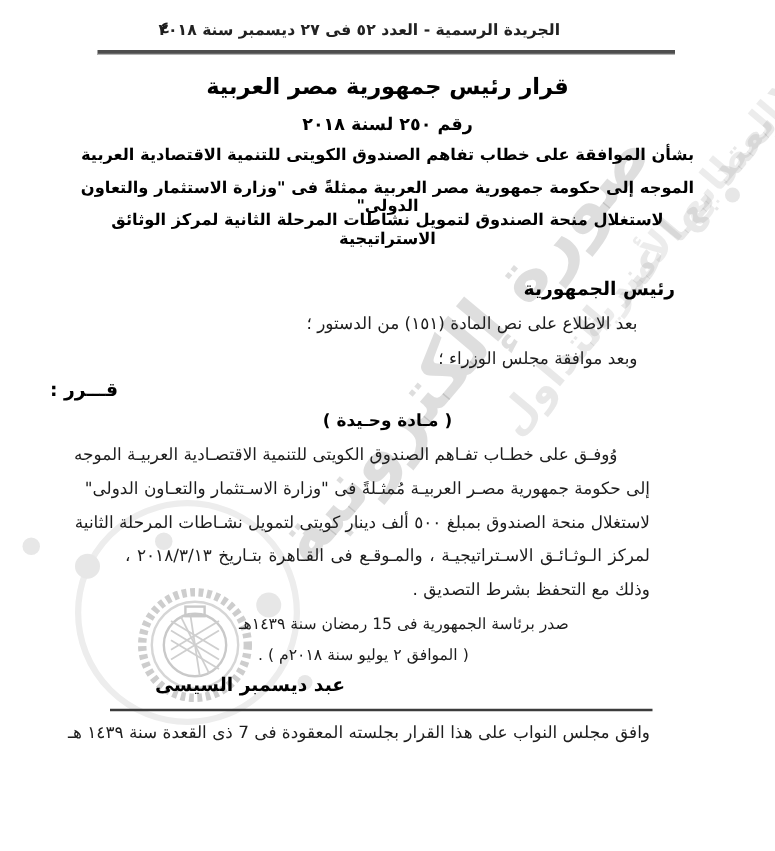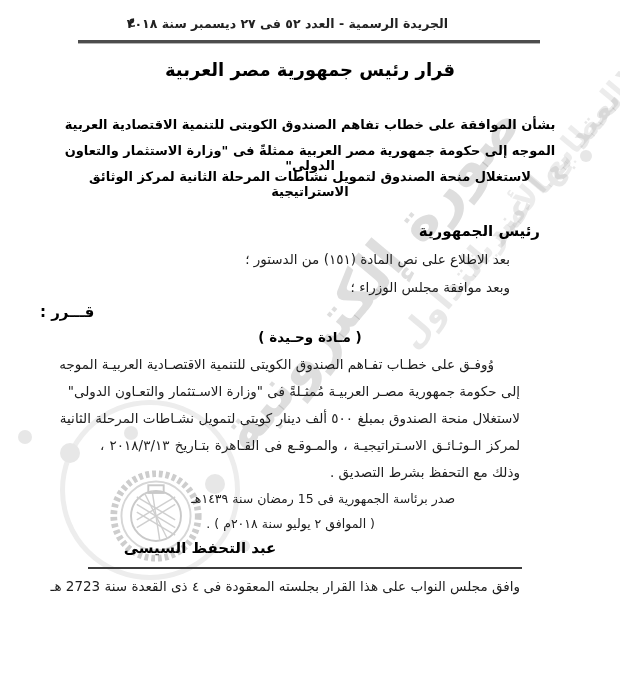--- a/index.html
+++ b/index.html
@@ -89,20 +89,21 @@
     </svg>
   </div>
 
   <div class="content">
 
     <div class="abs header-issue">الجريدة الرسمية - العدد ٥٢ فى ٢٧ ديسمبر سنة ٢٠١٨</div>
     <div class="abs header-pageno">٤</div>
     <div class="abs header-rule"></div>
 
     <div class="abs doc-title">قرار رئيس جمهورية مصر العربية</div>
+    <div class="abs doc-number">رقم ٢٥٠ لسنة ٢٠١٨</div>
 
     <div class="abs subject" style="top:117px;">بشأن الموافقة على خطاب تفاهم الصندوق الكويتى للتنمية الاقتصادية العربية</div>
     <div class="abs subject" style="top:143px;">الموجه إلى حكومة جمهورية مصر العربية ممثلةً فى "وزارة الاستثمار والتعاون الدولى"</div>
     <div class="abs subject" style="top:169px;">لاستغلال منحة الصندوق لتمويل نشاطات المرحلة الثانية لمركز الوثائق الاستراتيجية</div>
 
     <div class="abs authority">رئيس الجمهورية</div>
 
     <div class="abs preamble" style="top:251px;">بعد الاطلاع على نص المادة (١٥١) من الدستور ؛</div>
     <div class="abs preamble" style="top:279px;">وبعد موافقة مجلس الوزراء ؛</div>
 
@@ -111,20 +112,20 @@
 
     <div class="abs article-line first" style="top:356px;">وُوفـق على خطـاب تفـاهم الصندوق الكويتى للتنمية الاقتصـادية العربيـة الموجه</div>
     <div class="abs article-line" style="top:383px;">إلى حكومة جمهورية مصـر العربيـة مُمثـلةً فى "وزارة الاسـتثمار والتعـاون الدولى"</div>
     <div class="abs article-line" style="top:410px;">لاستغلال منحة الصندوق بمبلغ ٥٠٠ ألف دينار كويتى لتمويل نشـاطات المرحلة الثانية</div>
     <div class="abs article-line" style="top:437px;">لمركز الـوثـائـق الاسـتراتيجيـة ، والمـوقـع فى القـاهرة بتـاريخ ٢٠١٨/٣/١٣ ،</div>
     <div class="abs article-line last" style="top:464px;">وذلك مع التحفظ بشرط التصديق .</div>
 
     <div class="abs issued-hijri">صدر برئاسة الجمهورية فى 15 رمضان سنة ١٤٣٩هـ</div>
     <div class="abs issued-greg">( الموافق ٢ يوليو سنة ٢٠١٨م ) .</div>
 
-    <div class="abs signature">عبد التحفظ السيسى</div>
+    <div class="abs signature">عبد ديسمبر السيسى</div>
 
     <div class="abs sep-rule"></div>
 
-    <div class="abs parl-1">وافق مجلس النواب على هذا القرار بجلسته المعقودة فى ٤ ذى القعدة سنة 2723 هـ</div>
+    <div class="abs parl-1">وافق مجلس النواب على هذا القرار بجلسته المعقودة فى 7 ذى القعدة سنة ١٤٣٩ هـ</div>
 
   </div>
 </div>
 
 </body></html>

